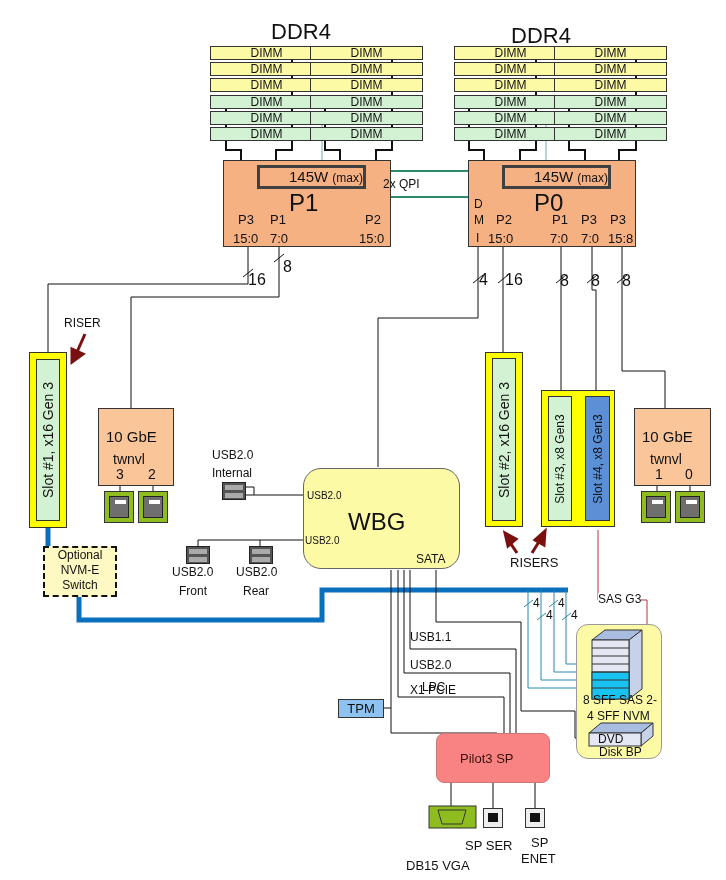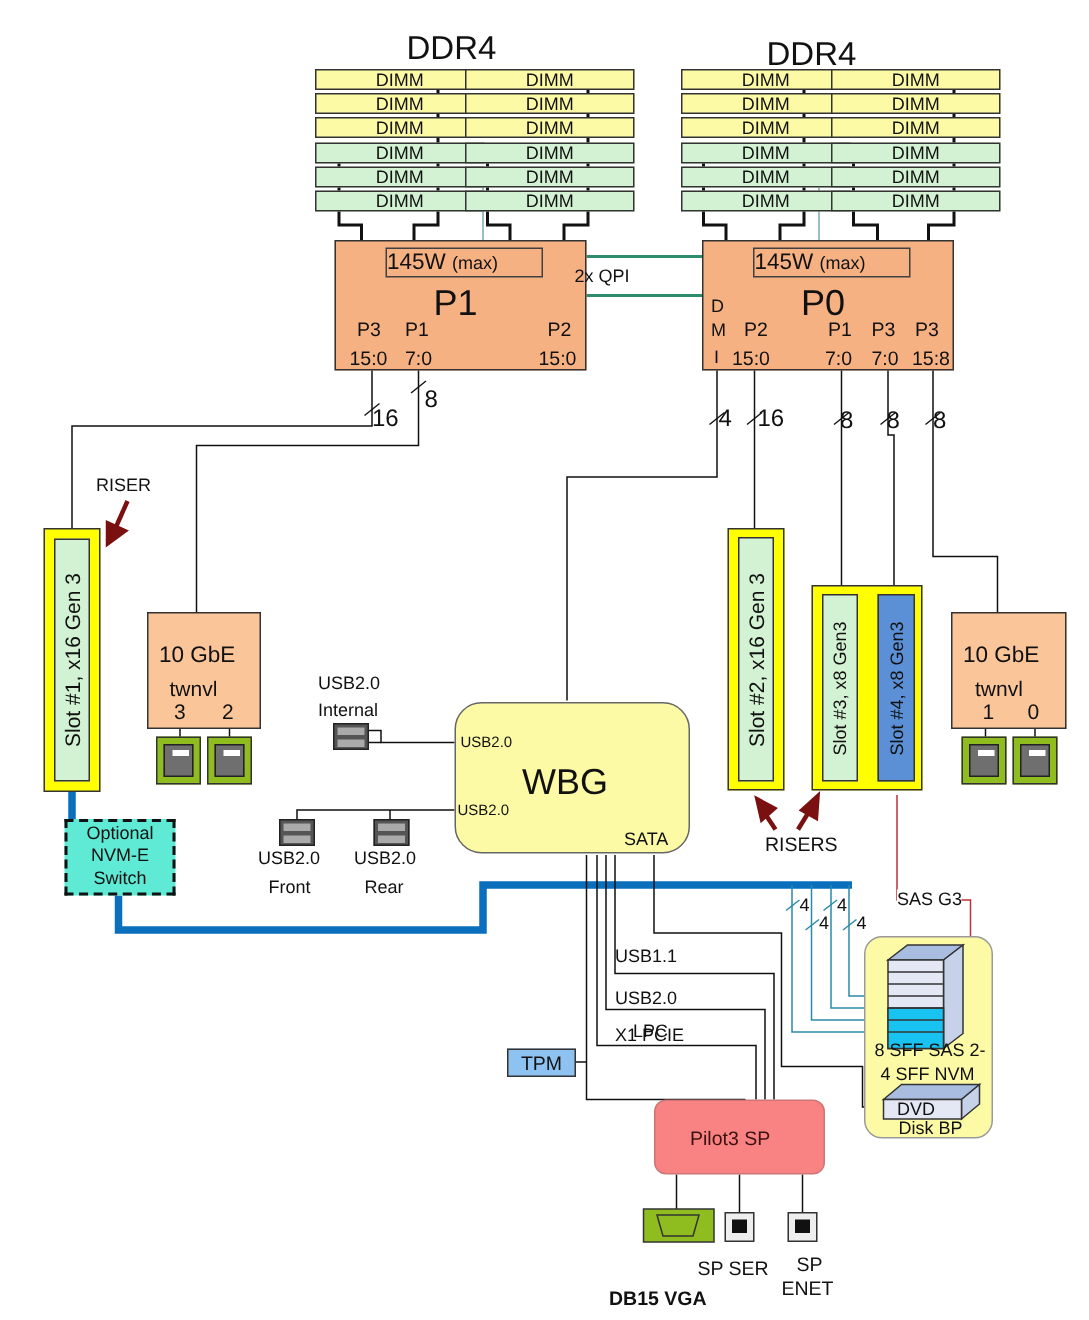--- a/index.html
+++ b/index.html
@@ -4,21 +4,21 @@
 <style>
   html,body{margin:0;padding:0;background:#ffffff;}
   body{width:726px;height:880px;position:relative;overflow:hidden;font-family:"Liberation Sans",sans-serif;color:#111;}
   svg{position:absolute;left:0;top:0;}
   .abs{position:absolute;}
   .lbl{position:absolute;white-space:nowrap;line-height:1;}
   .dimm{position:absolute;width:113px;height:14px;border:1px solid #333;box-sizing:border-box;font-size:12px;line-height:12px;text-align:center;}
   .dimm.y{background:#fdfaa6;}
   .dimm.g{background:#d3f2d3;}
   .cpu{position:absolute;background:#f6b183;border:1px solid #333;box-sizing:border-box;}
-  .pw{position:absolute;border:1px solid #404040;font-size:15px;text-align:left;line-height:18px;}
+  .pw{position:absolute;border:3px solid #404040;font-size:15px;text-align:right;line-height:18px;}
   .pw small{font-size:12px;}
   .slot-outer{position:absolute;background:#ffff00;border:1px solid #333;box-sizing:border-box;}
   .slot-inner{position:absolute;border:1px solid #333;box-sizing:border-box;}
   .vtxt{position:absolute;left:50%;top:50%;transform:translate(-50%,-50%) rotate(-90deg);white-space:nowrap;font-size:14px;}
   .nic{position:absolute;background:#fbc59a;border:1px solid #333;box-sizing:border-box;}
   .rj{position:absolute;width:30px;height:32px;background:#8fbc1e;border:1px solid #333;box-sizing:border-box;}
   .rj .in{position:absolute;left:4px;top:4px;width:20px;height:22px;background:#6f6f6f;border:1px solid #222;box-sizing:border-box;}
   .rj .pins{position:absolute;left:4px;top:3px;width:11px;height:4px;background:#fff;}
   .usb{position:absolute;width:24px;height:18px;background:#555;border:1px solid #222;box-sizing:border-box;}
   .usb:before,.usb:after{content:"";position:absolute;left:2px;width:18px;height:5px;background:#aaa;}
@@ -275,21 +275,21 @@
 </div>
 <div class="rj" style="left:641px;top:491px;">
     <div class="in"></div>
     <div class="pins" style="left:10px;top:8px;"></div>
   </div>
 <div class="rj" style="left:675px;top:491px;">
     <div class="in"></div>
     <div class="pins" style="left:10px;top:8px;"></div>
   </div>
 
-<div class="abs" style="left:43px;top:546px;width:74px;height:51px;background:#5eead4;border:2px dashed #111;box-sizing:border-box;text-align:center;font-size:12px;line-height:15px;">
+<div class="abs" style="left:43px;top:546px;width:74px;height:51px;background:#fef9c3;border:2px dashed #111;box-sizing:border-box;text-align:center;font-size:12px;line-height:15px;">
   <div>Optional</div>
   <div>NVM-E</div>
   <div>Switch</div>
 </div>
 
 <div class="abs" style="left:303px;top:468px;width:157px;height:101px;background:#fdfaa6;border:1px solid #666;border-radius:18px;box-sizing:border-box;">
   <div class="lbl" style="left:3px;top:22px;font-size:10px;">USB2.0</div>
   <div class="lbl" style="left:44px;top:41px;font-size:24px;">WBG</div>
   <div class="lbl" style="left:1px;top:67px;font-size:10px;">USB2.0</div>
   <div class="lbl" style="left:112px;top:84px;font-size:12px;">SATA</div>
@@ -344,16 +344,16 @@
 <div class="abs" style="left:436px;top:733px;width:114px;height:50px;background:#f98383;border:1px solid #c77;border-radius:8px;box-sizing:border-box;">
   <div class="lbl" style="left:23px;top:18px;font-size:13px;color:#3a1010;">Pilot3 SP</div>
 </div>
 
 <svg width="726" height="880" style="pointer-events:none">
   <rect x="429" y="806" width="47" height="22" fill="#8fbc1e" stroke="#333"></rect>
   <polygon points="438,810 466,810 462,824 442,824" fill="none" stroke="#333"></polygon>
 </svg>
 <div class="sq" style="left:483px;top:808px;"></div>
 <div class="sq" style="left:525px;top:808px;"></div>
-<div class="lbl" style="left:406px;top:859px;font-size:13px;font-weight:bold;">DB15 VGA</div>
+<div class="lbl" style="left:406px;top:859px;font-size:13px;">DB15 VGA</div>
 <div class="lbl" style="left:465px;top:839px;font-size:13px;">SP SER</div>
 <div class="lbl" style="left:531px;top:836px;font-size:13px;">SP</div>
 <div class="lbl" style="left:521px;top:852px;font-size:13px;">ENET</div>
 
 </body></html>

